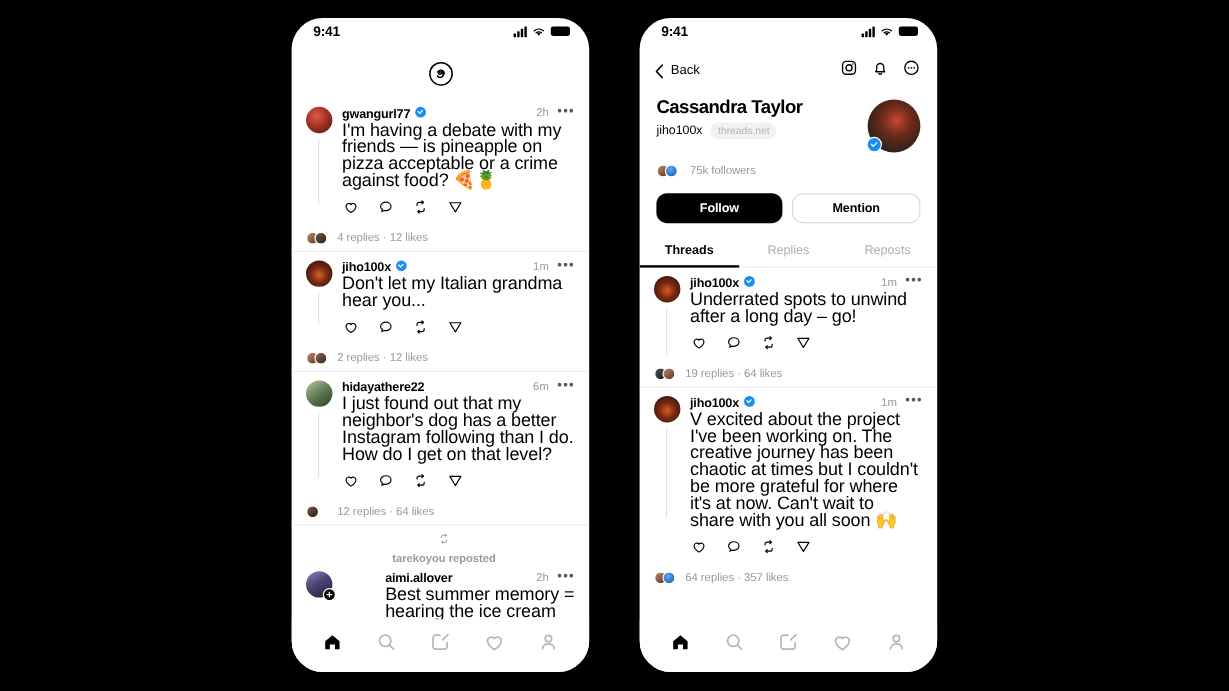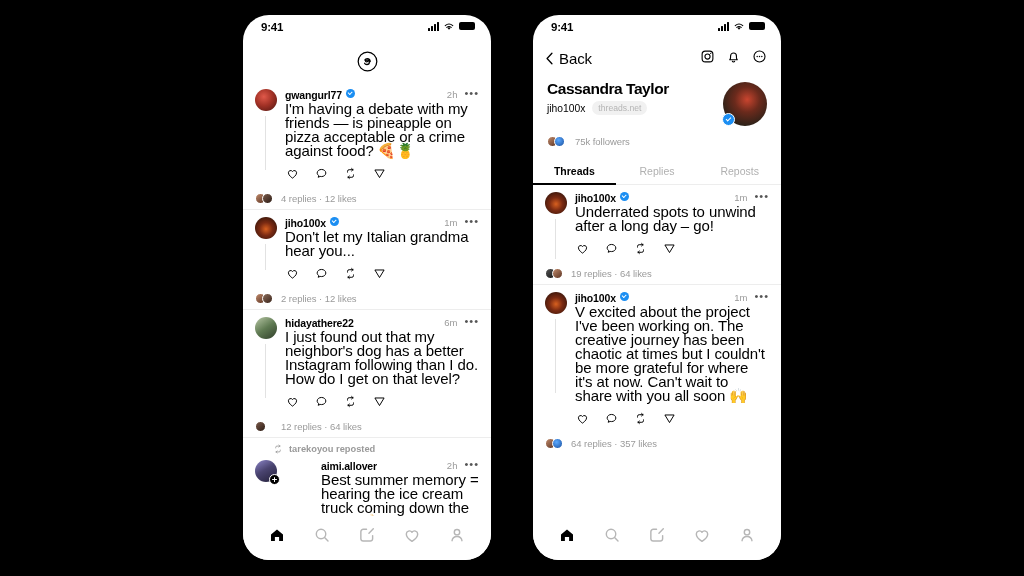--- a/index.html
+++ b/index.html
@@ -121,39 +121,40 @@
 
   
   .thread-line {
     position: absolute;
     left: 22px; width: 1.2px; background: #e2e2e2;
   }
 
   .repost-row {
     display: flex; align-items: center; gap: 6px;
     padding: 6px 12px 0 18px;
+    flex-direction: column;
   }
   .repost-text { font-size: 9.3px; color: #9a9a9a; font-weight: 600; }
 
   
   .bottomnav {
     position: absolute; bottom: 0; left: 0; right: 0;
     height: 44px; background: #fff;
     display: flex; align-items: center; justify-content: space-around;
     padding: 0 12px 6px;
   }
   .navitem { cursor: default; display: flex; align-items: center; justify-content: center; }
 
   
   .topbar {
     display: flex; align-items: center;
     padding: 4px 14px 6px 12px;
   }
   .back { display: flex; align-items: center; gap: 5px; cursor: default; }
-  .back-label { font-size: 15px; color: #000; letter-spacing: -0.1px; }
+  .back-label { font-size: 11px; color: #000; letter-spacing: -0.1px; }
   .topicons { display: flex; align-items: center; gap: 11px; margin-left: auto; }
 
   .prof-head { display: flex; align-items: flex-start; padding: 6px 14px 0 14px; }
   .prof-left { flex: 1 1 auto; min-width: 0; }
   .prof-name { font-size: 15.5px; font-weight: 700; color: #000; letter-spacing: -0.45px; }
   .prof-handle-row { display: flex; align-items: center; gap: 7px; margin-top: 3px; }
   .prof-handle { font-size: 10.3px; color: #000; }
   .handle-chip {
     font-size: 8.6px; color: #b4b4b4; background: #f1f1f1;
     padding: 2px 6px; border-radius: 9px;
@@ -523,20 +524,24 @@
 
 
     <div class="followers-row">
       <span class="facepile">
           <span class="fp-a"></span>
           <span class="fp-blue"></span>
         </span>
       <span class="meta-text">75k followers</span>
     </div>
 
+    <div class="btn-row">
+      <span class="btn btn-primary">Follow</span>
+      <span class="btn btn-secondary">Mention</span>
+    </div>
 
     <div class="tabs">
       <span class="tab active">Threads</span>
       <span class="tab">Replies</span>
       <span class="tab">Reposts</span>
     </div>
 
     <div class="scroll">
 
       <div class="post">

